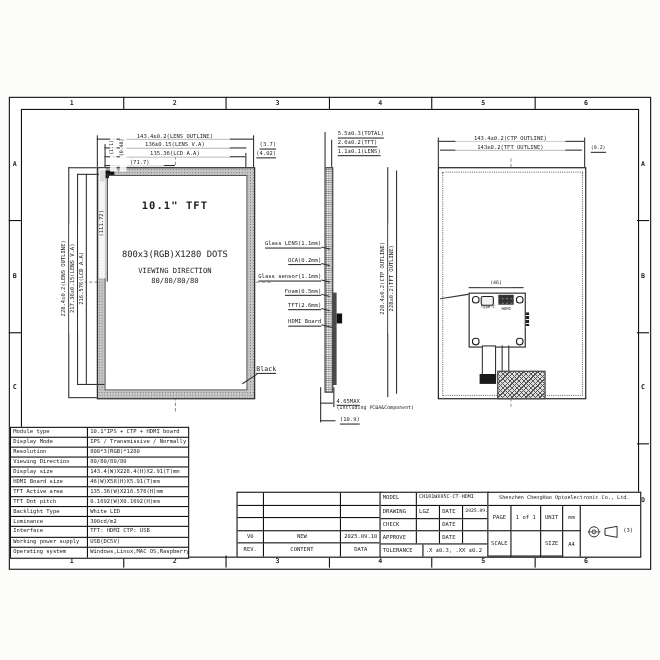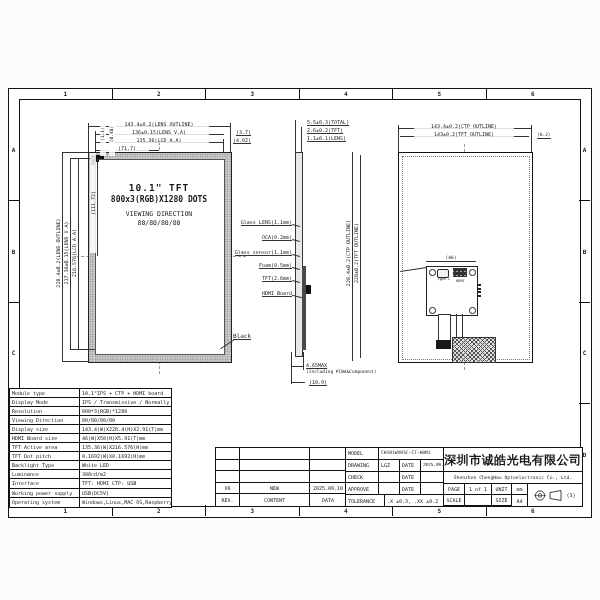--- a/index.html
+++ b/index.html
@@ -28,21 +28,21 @@
   .rot{transform:rotate(-90deg);}
   .ul{border-bottom:0.6px solid #333;}
   .lead{position:absolute;border-top:0.6px solid #333;height:0;}
   
   .fv-outer{position:absolute;left:88px;top:152px;width:142px;height:209px;border:1px solid #222;
             background-color:#c6c6c6;background-image:radial-gradient(#6f6f6f 0.6px,rgba(0,0,0,0) 0.7px);background-size:2.5px 2.5px;}
   .fv-inner{position:absolute;left:6px;top:6px;right:6px;bottom:7px;background:#fff;border:0.6px solid #555;}
   .step{position:absolute;background:#111;}
   .fv-text{position:absolute;left:94px;top:182px;width:130px;text-align:center;}
   .fv-t1{font-size:9.5px;font-weight:bold;letter-spacing:1px;line-height:12px;}
-  .fv-t2{font-size:8px;font-weight:bold;line-height:11px;}
+  .fv-t2{font-size:8px;font-weight:normal;line-height:11px;margin-top:32px;}
   .fv-t3{font-size:6.5px;line-height:9px;margin-top:5px;}
   .fv-t4{font-size:6.5px;line-height:9px;}
   
   .sv-bar{position:absolute;left:295px;top:152px;width:6px;height:203px;border:0.5px solid #333;
           background-color:#e8e8e8;background-image:radial-gradient(#333 0.6px,rgba(0,0,0,0) 0.7px);background-size:2px 2px;}
   .sv-board{position:absolute;left:302px;top:266px;width:4px;height:84px;background:#4a4a4a;}
   .sv-conn{position:absolute;left:306px;top:285px;width:5px;height:9px;background:#111;}
   .sv-lab{position:absolute;font-size:5px;line-height:6px;white-space:nowrap;border-bottom:0.6px solid #333;background:rgba(255,255,255,0.85);}
   .sv-lab-r{text-align:right;}
   
@@ -311,21 +311,20 @@
       <div class="mc" style="width:18px;">DATE</div>
       <div class="mc" style="flex:1;"></div>
     </div>
     <div class="mrow">
       <div class="mc" style="width:36px;">TOLERANCE</div>
       <div class="mc" style="flex:1;">.X ±0.3, .XX ±0.2</div>
     </div>
   </div>
 
   <div class="tb company-block">
-    <div class="cn">深圳市诚皓光电有限公司</div>
     <div class="en">Shenzhen ChengHao Optoelectronic Co., Ltd.</div>
     <div class="cgrid">
       <div>PAGE</div>
       <div>1 of 1</div>
       <div>UNIT</div>
       <div>mm</div>
       <div class="sym">
         <svg width="30" height="13" viewBox="0 0 30 13">
           <circle cx="6" cy="6.5" r="4.6" fill="none" stroke="#111" stroke-width="0.8"></circle>
           <circle cx="6" cy="6.5" r="1.8" fill="none" stroke="#111" stroke-width="0.7"></circle>

